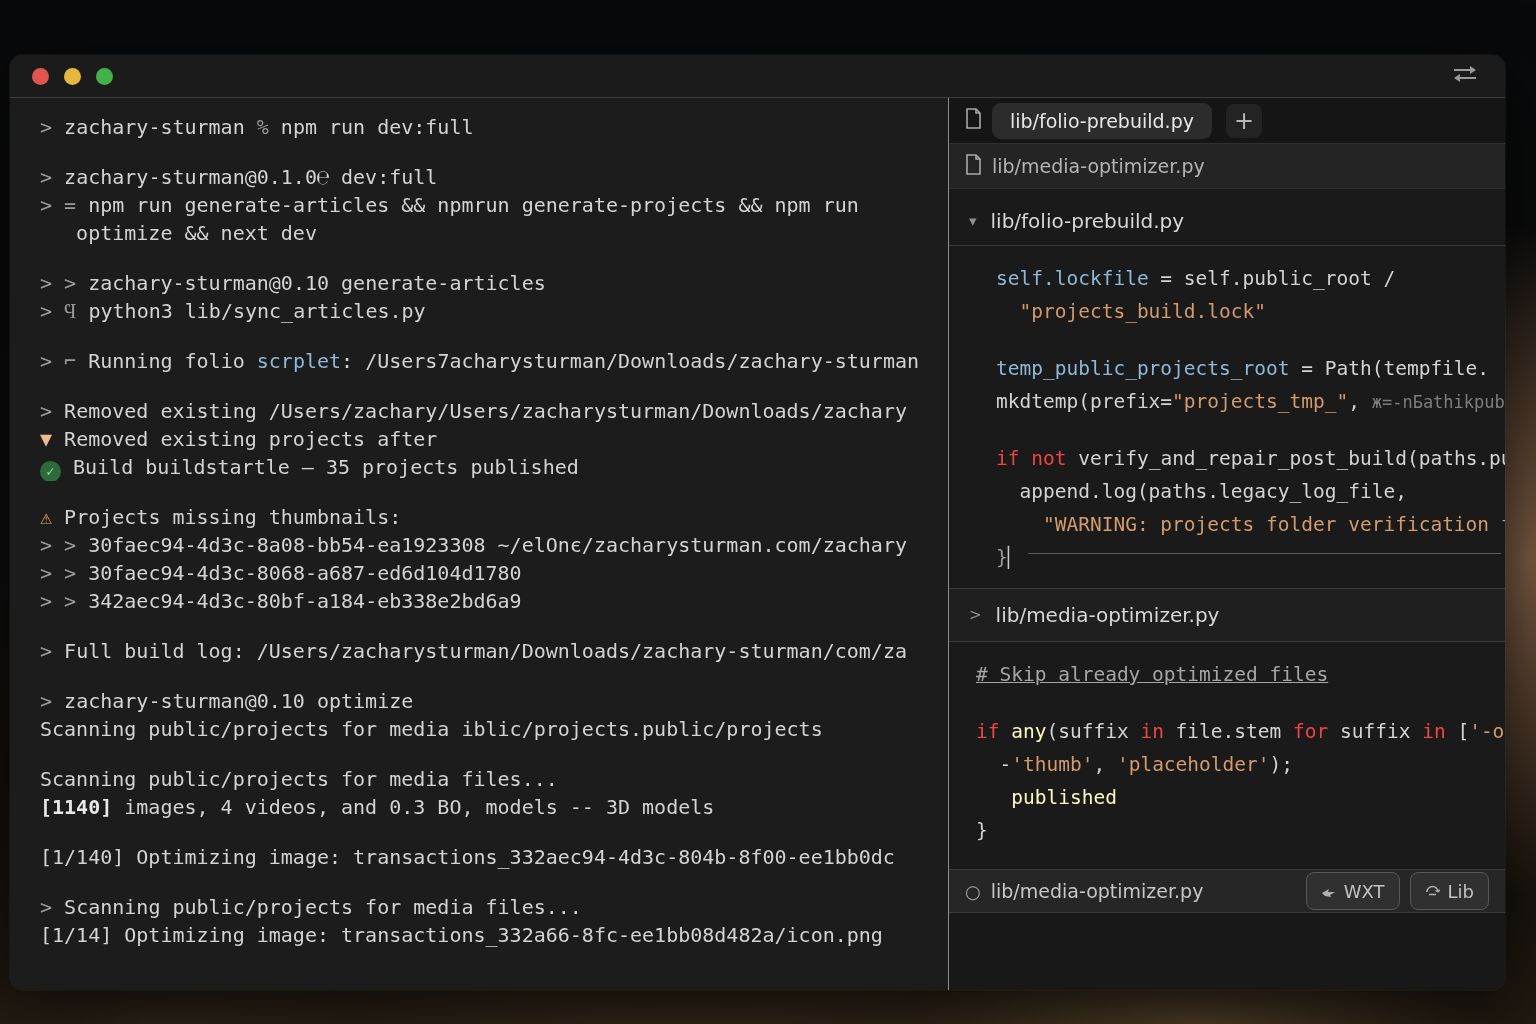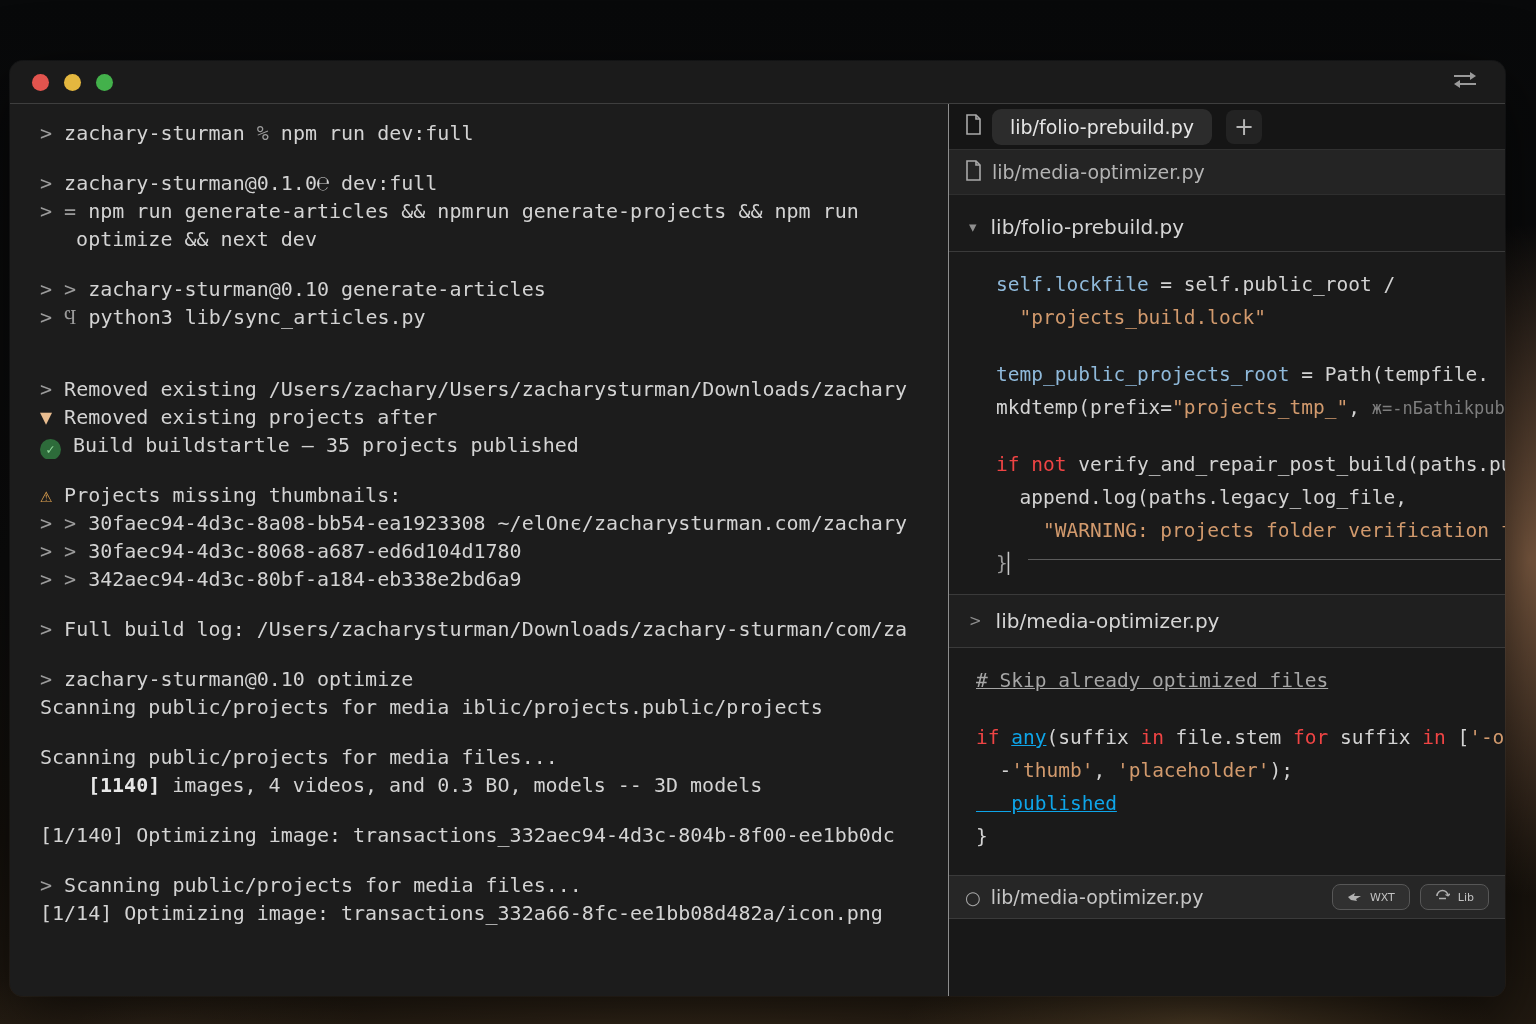--- a/index.html
+++ b/index.html
@@ -7,21 +7,21 @@
   body{
     font-family:"DejaVu Sans", sans-serif;
     background:
       radial-gradient(260px 480px at 1530px 560px, rgba(146,106,76,.85), transparent 70%),
       radial-gradient(420px 120px at 78% 100%, rgba(125,98,62,.55), transparent 70%),
       radial-gradient(900px 170px at 45% 102%, rgba(88,68,44,.5), transparent 70%),
       radial-gradient(300px 90px at 10% 100%, rgba(70,55,38,.45), transparent 70%),
       linear-gradient(180deg,#08090a 0%,#0d0d0d 55%,#15110c 82%,#221a11 100%);
   }
   .window{
-    position:absolute; left:10px; top:61px; width:1495px; height:935px;
+    position:absolute; left:10px; top:55px; width:1495px; height:935px;
     background:#1c1c1c; border-radius:13px; overflow:hidden;
     box-shadow:0 24px 70px rgba(0,0,0,.65), 0 0 0 1px rgba(255,255,255,.06);
     display:flex; flex-direction:column;
   }
   
   .titlebar{
     height:43px; flex:0 0 43px; display:flex; align-items:center;
     padding:0 26px 0 22px; border-bottom:1px solid #3e3e3e; background:#1b1b1b;
   }
   .lights{ display:flex; gap:15px; }
@@ -37,21 +37,21 @@
     flex:1; min-width:0; overflow:hidden; background:#1c1c1c;
     padding:15px 8px 10px 30px;
     font-family:"DejaVu Sans Mono", monospace; font-size:20px;
   }
   .terminal .line{ height:28px; line-height:28px; white-space:pre; overflow:hidden; }
   .terminal .gap{ height:22px; }
   .sg-fg{ color:#d3d3d3; }
   .sg-dim{ color:#9b9b9b; }
   .sg-dim2{ color:#7e7e7e; font-size:17px; }
   .sg-blue{ color:#8fb9da; }
-  .sg-bold{ color:#e8e8e8; font-weight:bold;margin-left:48px; }
+  .sg-bold{ color:#e8e8e8; font-weight:bold; }
   .sg-tri{ color:#e9bd90; }
   .sg-warn{ color:#dfa14f; }
   .sg-check{
     display:inline-block; width:21px; height:21px; line-height:21px; text-align:center;
     background:#2d6b3a; color:#8fd79a; border-radius:50%; font-size:14px;
     vertical-align:-2px;
   }
   
   .editor{
     flex:0 0 557px; width:557px; background:#1a1a1a; border-left:1px solid #8d8d8d;
@@ -82,34 +82,34 @@
   .sec-head .chev{ color:#8f8f8f; margin-right:14px; font-size:15px; }
   .sec-head.collapsed{ background:#1f1f1f; border-top:1px solid #3a3a3a; padding:14px 16px 14px 20px; }
   .code{ font-family:"DejaVu Sans Mono", monospace; font-size:19.5px; padding:16px 0 14px 47px; overflow:hidden; }
   .code.second{ padding-left:27px; }
   .code .line{ height:33px; line-height:33px; white-space:pre; overflow:hidden; }
   .code .gap{ height:24px; }
   .code .uline{ display:flex; align-items:center; }
   .code .uline:after{ content:""; flex:1; border-bottom:1.5px solid #5c5c5c; margin:0 4px 8px 8px; }
   .sg-str{ color:#d29a6d; }
   .sg-kw{ color:#ef4444; }
-  .sg-kwblue{ color:#0ea5e9;text-decoration:underline; }
+  .sg-kwblue{ color:#fef9c3; }
   .sg-comment{ color:#a6a6a6;text-decoration:underline; }
   .sg-cursor{ color:#c8c8c8; }
   
   .statusbar{
     margin-top:8px; height:44px; flex:0 0 44px; background:#262626;
     border-top:1px solid #3a3a3a; border-bottom:1px solid #3a3a3a;
     display:flex; align-items:center; padding:0 16px; color:#c6c6c6; font-size:19px;
   }
   .statusbar .circle-icon{ color:#a5a5a5; margin-right:10px; font-size:18px; }
   .statusbar .btns{ margin-left:auto; display:flex; gap:10px; }
   .sb-btn{
-    background:#303030; border:1px solid #575757; border-radius:8px; height:26px;
-    display:flex; align-items:center; gap:8px; padding:0 14px; color:#c2c2c2; font-size:11px;
+    background:#303030; border:1px solid #575757; border-radius:8px; height:38px;
+    display:flex; align-items:center; gap:8px; padding:0 14px; color:#c2c2c2; font-size:18px;
   }
   .sb-btn .bicon{ color:#b0b0b0; }
   .sb-btn.italic{ }
   .ed-rest{ flex:1; background:#181818; }
 </style>
 </head>
 <body>
 
 <div class="window">
 
@@ -135,20 +135,21 @@
     <div class="terminal">
         <div class="line"><span class="sg-dim">&gt;</span><span class="sg-fg"> zachary-sturman </span><span class="sg-dim">%</span><span class="sg-fg"> npm run dev:full</span></div>
         <div class="gap"></div>
         <div class="line"><span class="sg-dim">&gt;</span><span class="sg-fg"> zachary-sturman@0.1.0℮ dev:full</span></div>
         <div class="line"><span class="sg-dim">&gt;</span><span class="sg-fg"> </span><span class="sg-dim">=</span><span class="sg-fg"> npm run generate-articles &amp;&amp; npmrun generate-projects &amp;&amp; npm run</span></div>
         <div class="line"><span class="sg-fg">   optimize &amp;&amp; next dev</span></div>
         <div class="gap"></div>
         <div class="line"><span class="sg-dim">&gt;</span><span class="sg-fg"> </span><span class="sg-dim">&gt;</span><span class="sg-fg"> zachary-sturman@0.10 generate-articles</span></div>
         <div class="line"><span class="sg-dim">&gt;</span><span class="sg-fg"> </span><span class="sg-dim">Ϥ</span><span class="sg-fg"> python3 lib/sync_articles.py</span></div>
         <div class="gap"></div>
+        <div class="line"><span class="sg-dim">&gt;</span><span class="sg-fg"> </span><span class="sg-dim">⌐</span><span class="sg-fg"> Running folio </span><span class="sg-blue">scrplet</span><span class="sg-fg">: /Users7acharysturman/Downloads/zachary-sturman</span></div>
         <div class="gap"></div>
         <div class="line"><span class="sg-dim">&gt;</span><span class="sg-fg"> Removed existing /Users/zachary/Users/zacharysturman/Downloads/zachary</span></div>
         <div class="line"><span class="sg-tri">▼</span><span class="sg-fg"> Removed existing projects after</span></div>
         <div class="line"><span class="sg-check">✓</span><span class="sg-fg"> Build buildstartle – 35 projects published</span></div>
         <div class="gap"></div>
         <div class="line"><span class="sg-warn">⚠</span><span class="sg-fg"> Projects missing thumbnails:</span></div>
         <div class="line"><span class="sg-dim">&gt;</span><span class="sg-fg"> </span><span class="sg-dim">&gt;</span><span class="sg-fg"> 30faec94-4d3c-8a08-bb54-ea1923308 ~/elOnє/zacharysturman.com/zachary</span></div>
         <div class="line"><span class="sg-dim">&gt;</span><span class="sg-fg"> </span><span class="sg-dim">&gt;</span><span class="sg-fg"> 30faec94-4d3c-8068-a687-ed6d104d1780</span></div>
         <div class="line"><span class="sg-dim">&gt;</span><span class="sg-fg"> </span><span class="sg-dim">&gt;</span><span class="sg-fg"> 342aec94-4d3c-80bf-a184-eb338e2bd6a9</span></div>
         <div class="gap"></div>

